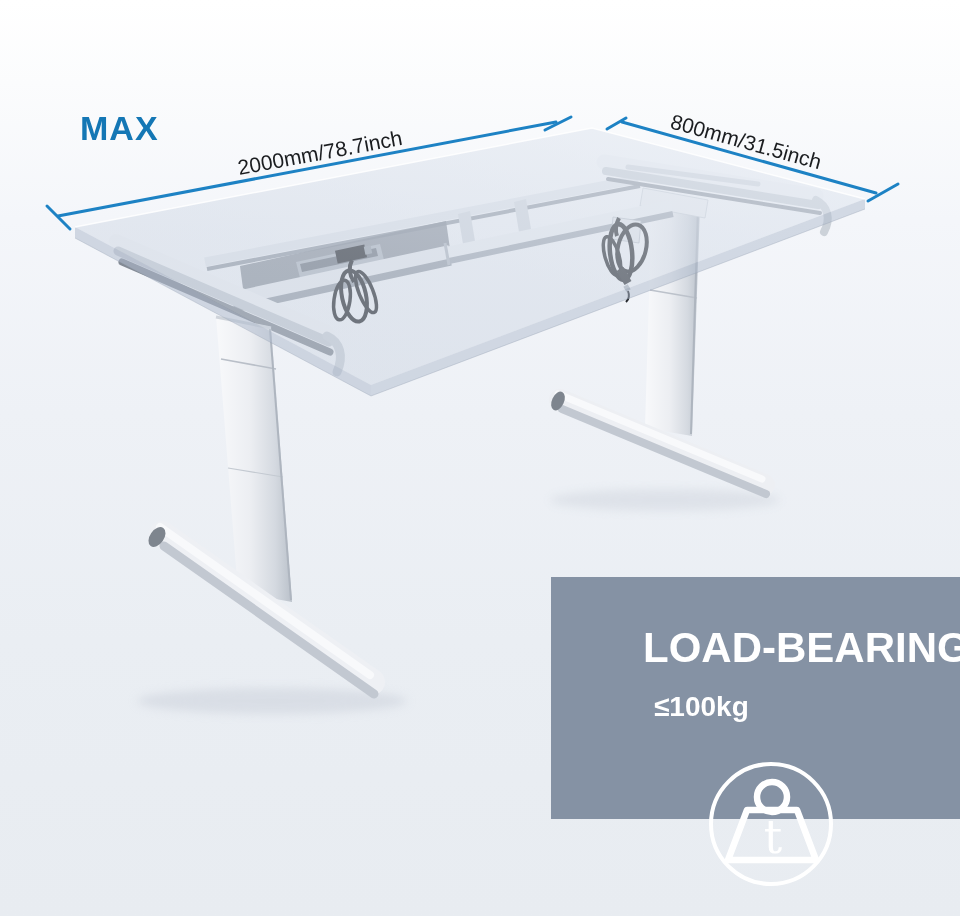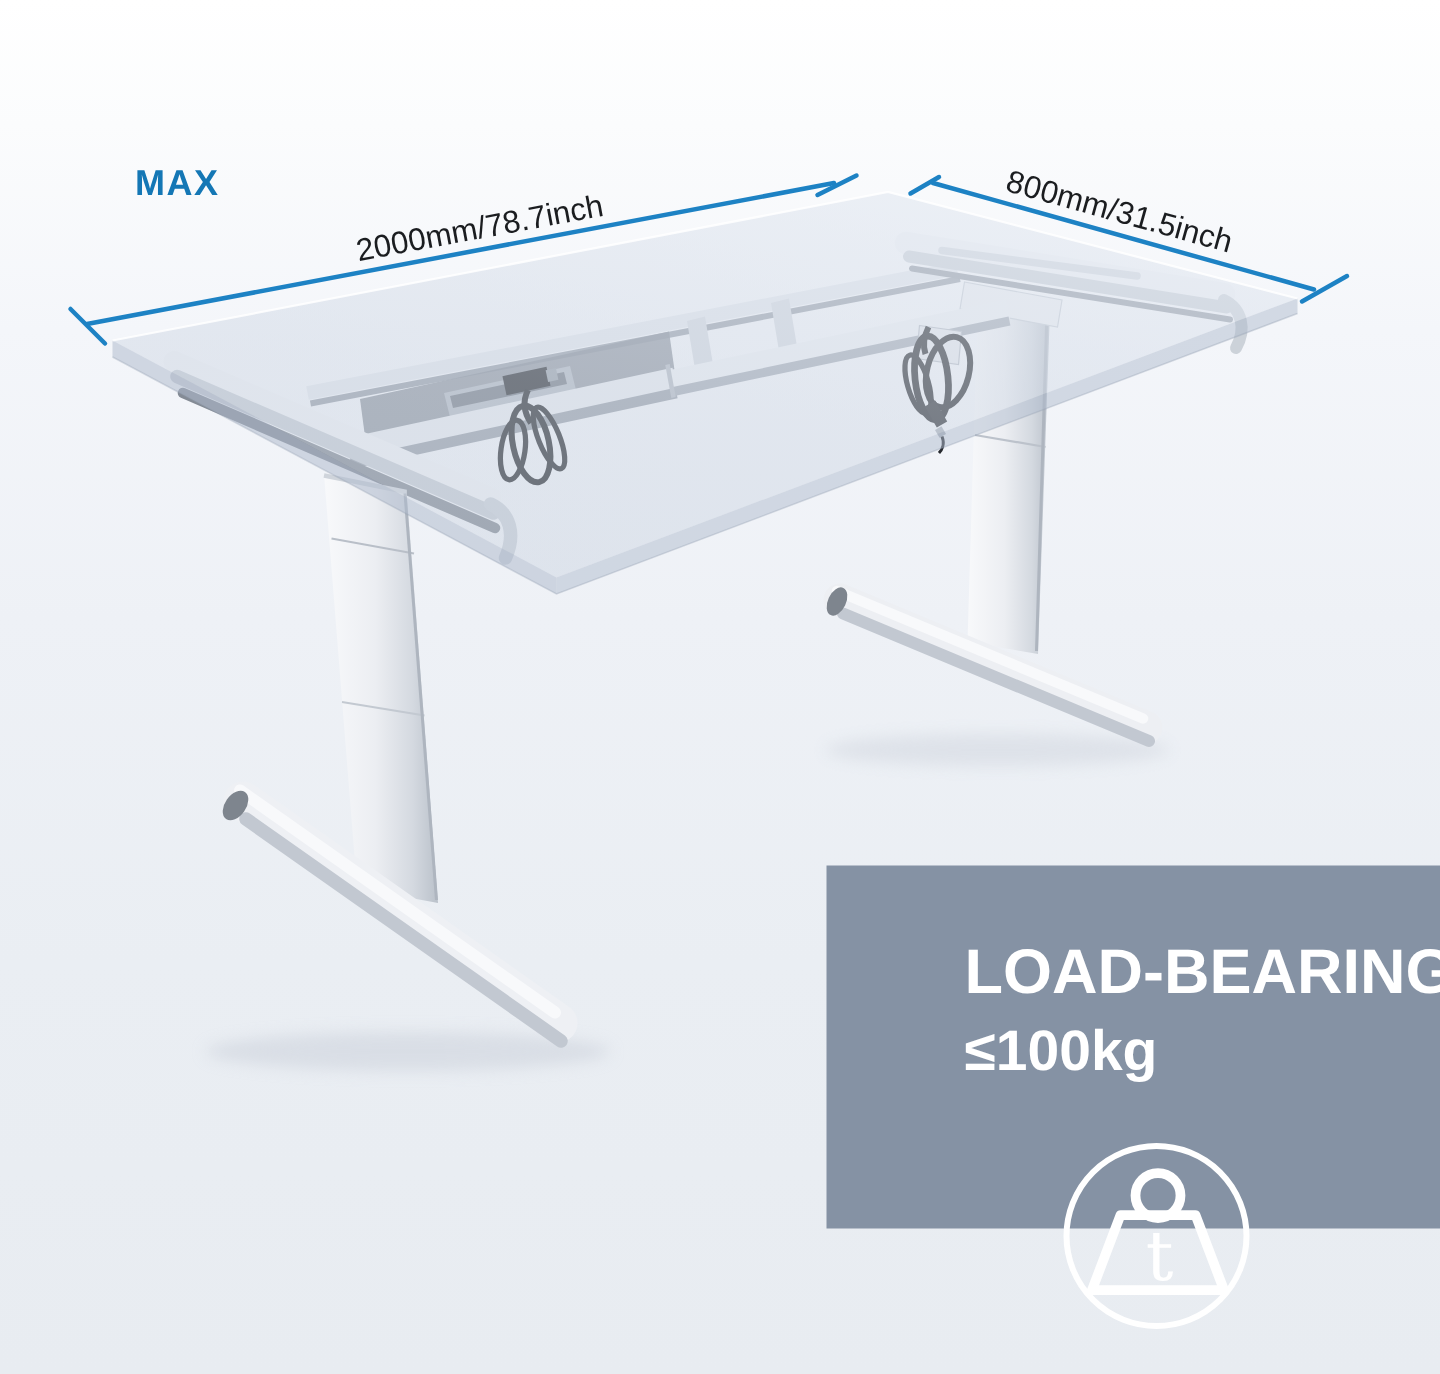--- a/index.html
+++ b/index.html
@@ -4,39 +4,39 @@
 <style>
   html,body{margin:0;padding:0;background:#ffffff;}
   .stage{
     position:relative;width:960px;height:916px;overflow:hidden;
     font-family:"Liberation Sans",sans-serif;
     background:linear-gradient(180deg,#ffffff 0%,#fbfcfd 9%,#f4f6fa 24%,#eef1f6 45%,#eaeef3 70%,#e8ecf1 100%);
   }
   .desk-svg{position:absolute;left:0;top:0;width:960px;height:916px;}
   .max-label{
     position:absolute;left:80px;top:109px;
-    font-size:24px;font-weight:bold;letter-spacing:1px;color:#1477b5;margin-left:10px;
+    font-size:34px;font-weight:bold;letter-spacing:1px;color:#1477b5;
   }
   .dim-label{
     position:absolute;width:220px;text-align:center;white-space:nowrap;
     font-size:21px;color:#1b1d20;
   }
   .dim-length{left:210px;top:141px;transform:rotate(-10.5deg);}
   .dim-depth{left:636px;top:130px;transform:rotate(15.5deg);}
   .info-box{
     position:absolute;left:551px;top:577px;width:409px;height:242px;
     background:#8592a4;
   }
   .info-title{
     position:absolute;left:92px;top:50px;margin:0;
     font-size:42px;line-height:1;font-weight:bold;color:#ffffff;white-space:nowrap;
   }
   .info-value{
-    position:absolute;left:92px;top:105px;margin:0;
-    font-size:38px;line-height:1;font-weight:bold;color:#ffffff;white-space:nowrap;
+    position:absolute;left:92px;top:105px;margin:11px;
+    font-size:28px;line-height:1;font-weight:bold;color:#ffffff;white-space:nowrap;
   }
   .info-icon{position:absolute;left:0;top:0;width:409px;height:339px;}
 </style>
 </head>
 <body>
 
 <div class="stage">
 
   <svg class="desk-svg" viewBox="0 0 960 916">
     <defs>

